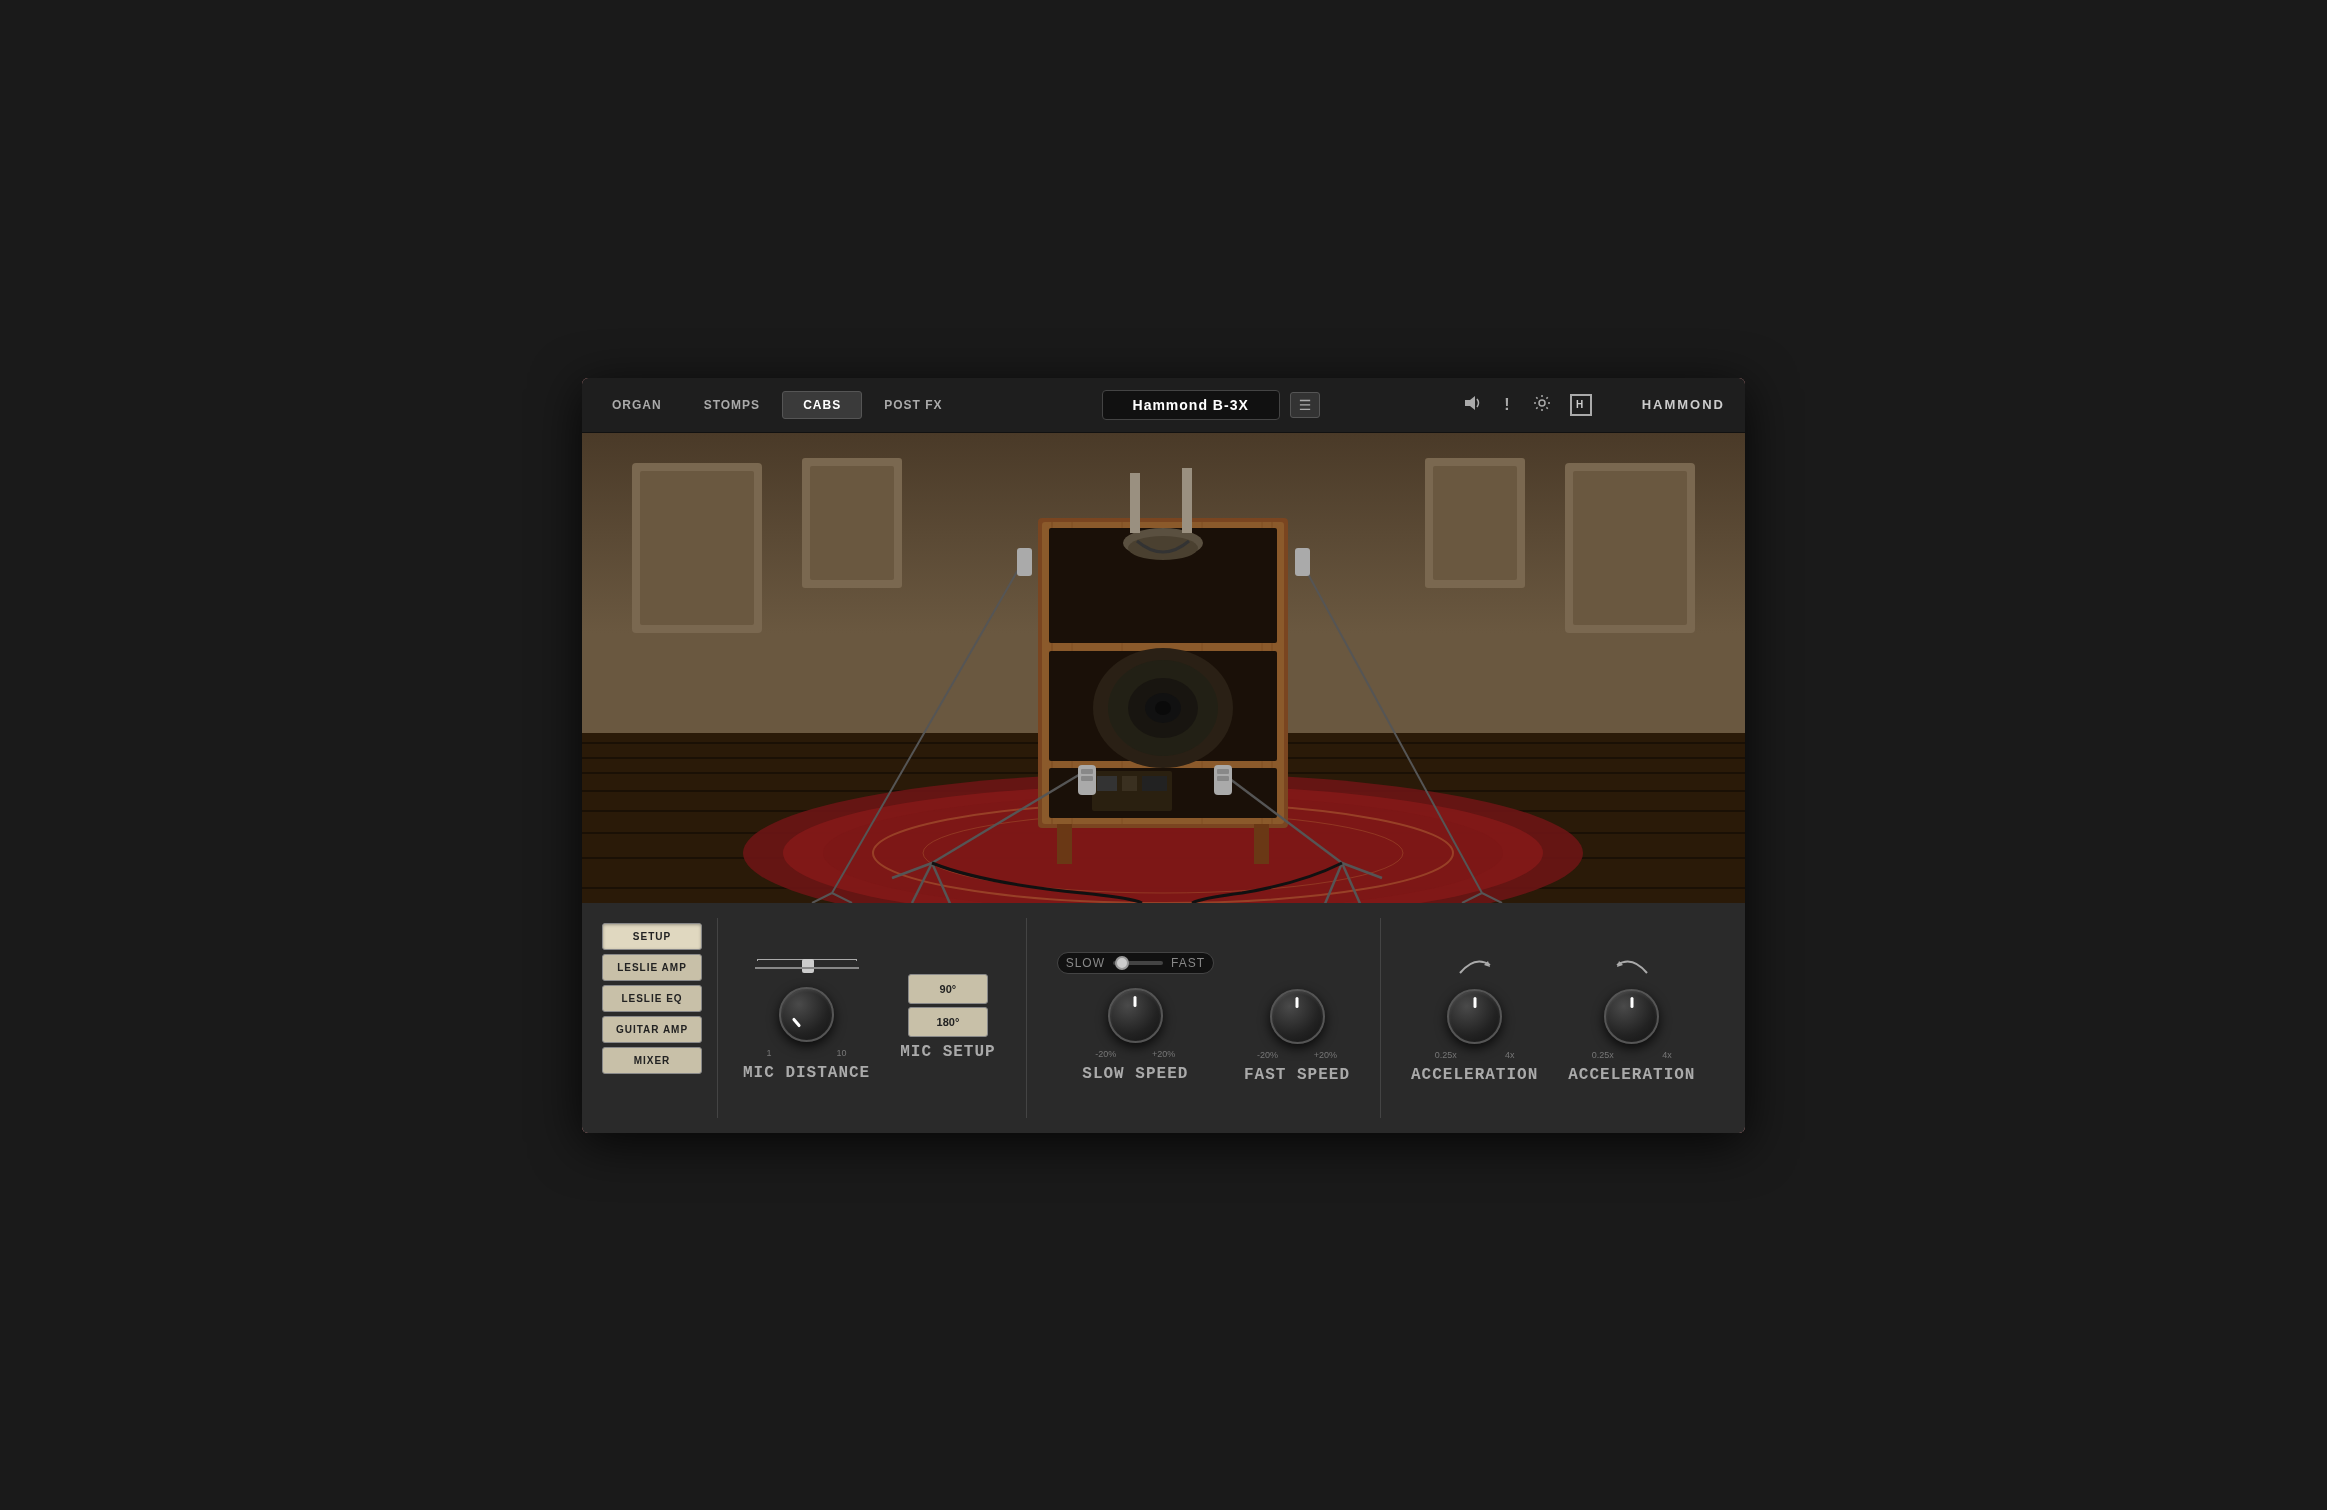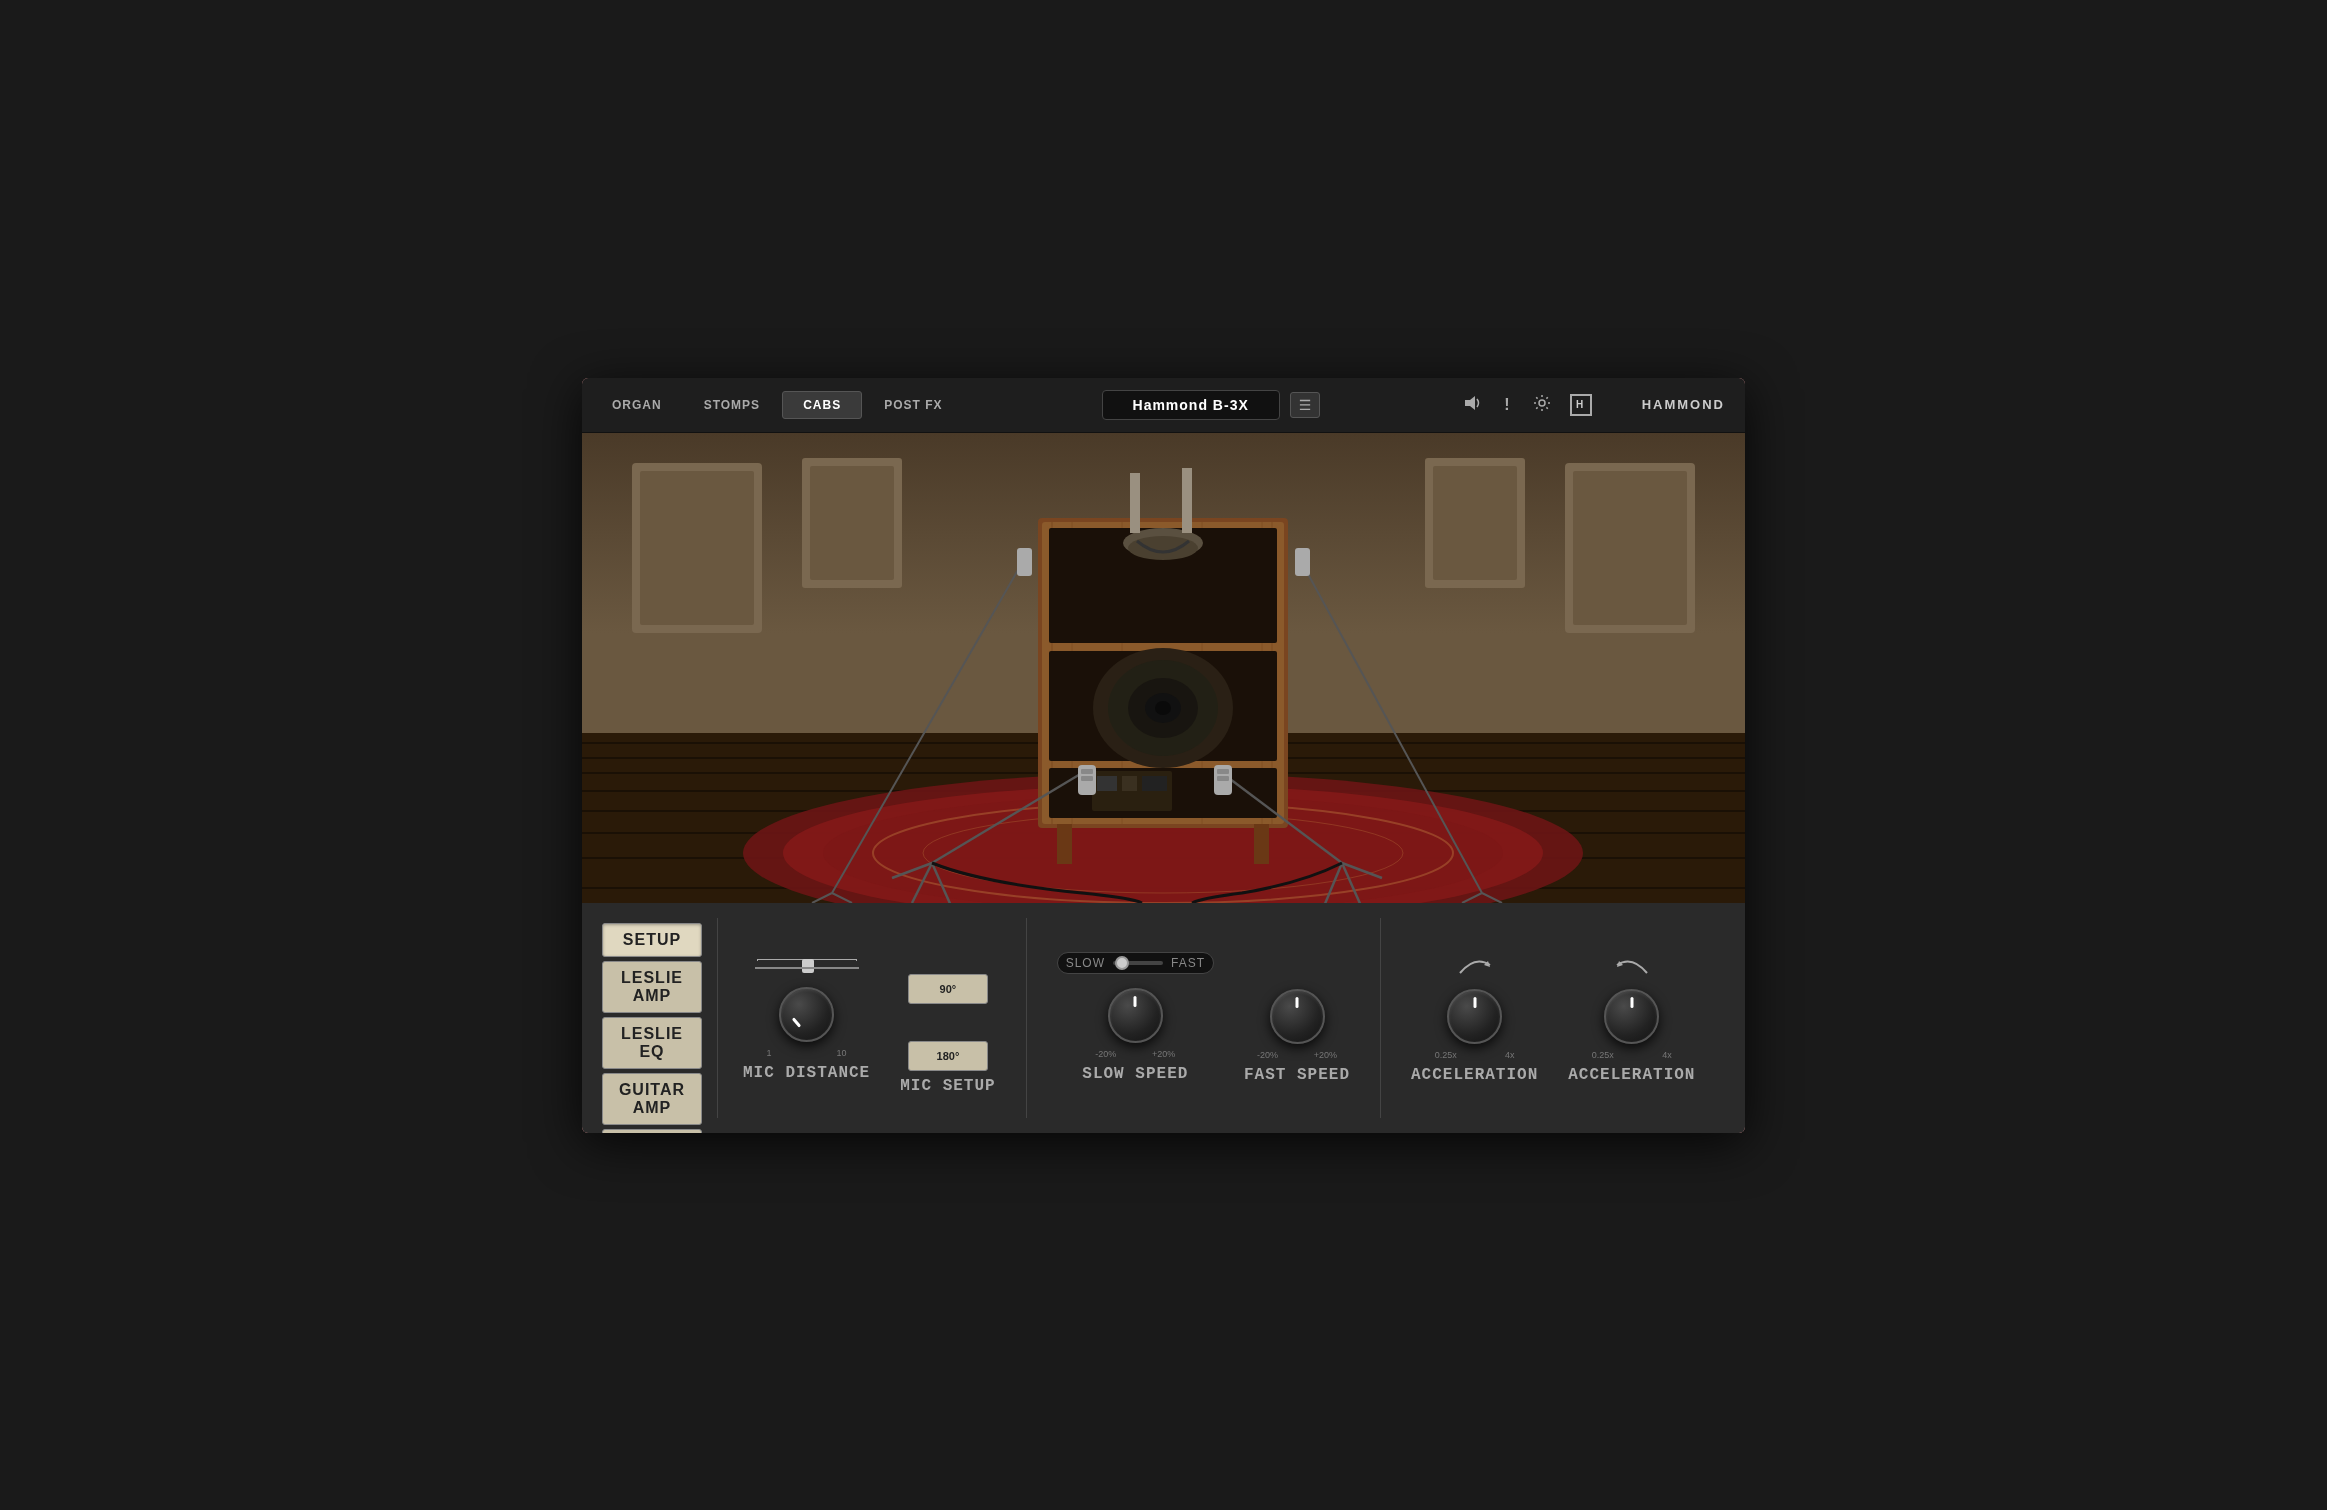--- a/index.html
+++ b/index.html
@@ -141,21 +141,21 @@
       gap: 4px;
       padding-top: 10px;
     }
     .sidebar-btn {
       width: 100px;
       padding: 7px 10px;
       background: #c8c0a8;
       border: 1px solid #888;
       border-radius: 3px;
       color: #222;
-      font-size: 16px;
+      font-size: 10px;
       font-weight: bold;
       letter-spacing: 1px;
       cursor: pointer;
       text-align: center;
     }
     .sidebar-btn.active {
       background: #e0d8c0;
       box-shadow: inset 0 1px 3px rgba(0,0,0,0.3);
     }
     .controls-main {
@@ -240,21 +240,20 @@
       width: 80px;
       padding: 8px;
       background: #c8c0a8;
       border: 1px solid #888;
       border-radius: 3px;
       color: #222;
       font-size: 11px;
       font-weight: bold;
       cursor: pointer;
       text-align: center;
-      margin-top: 34px;
     }
     .speed-toggle {
       display: flex;
       align-items: center;
       gap: 8px;
       background: #111;
       border-radius: 20px;
       padding: 3px 8px;
       border: 1px solid #444;
     }

